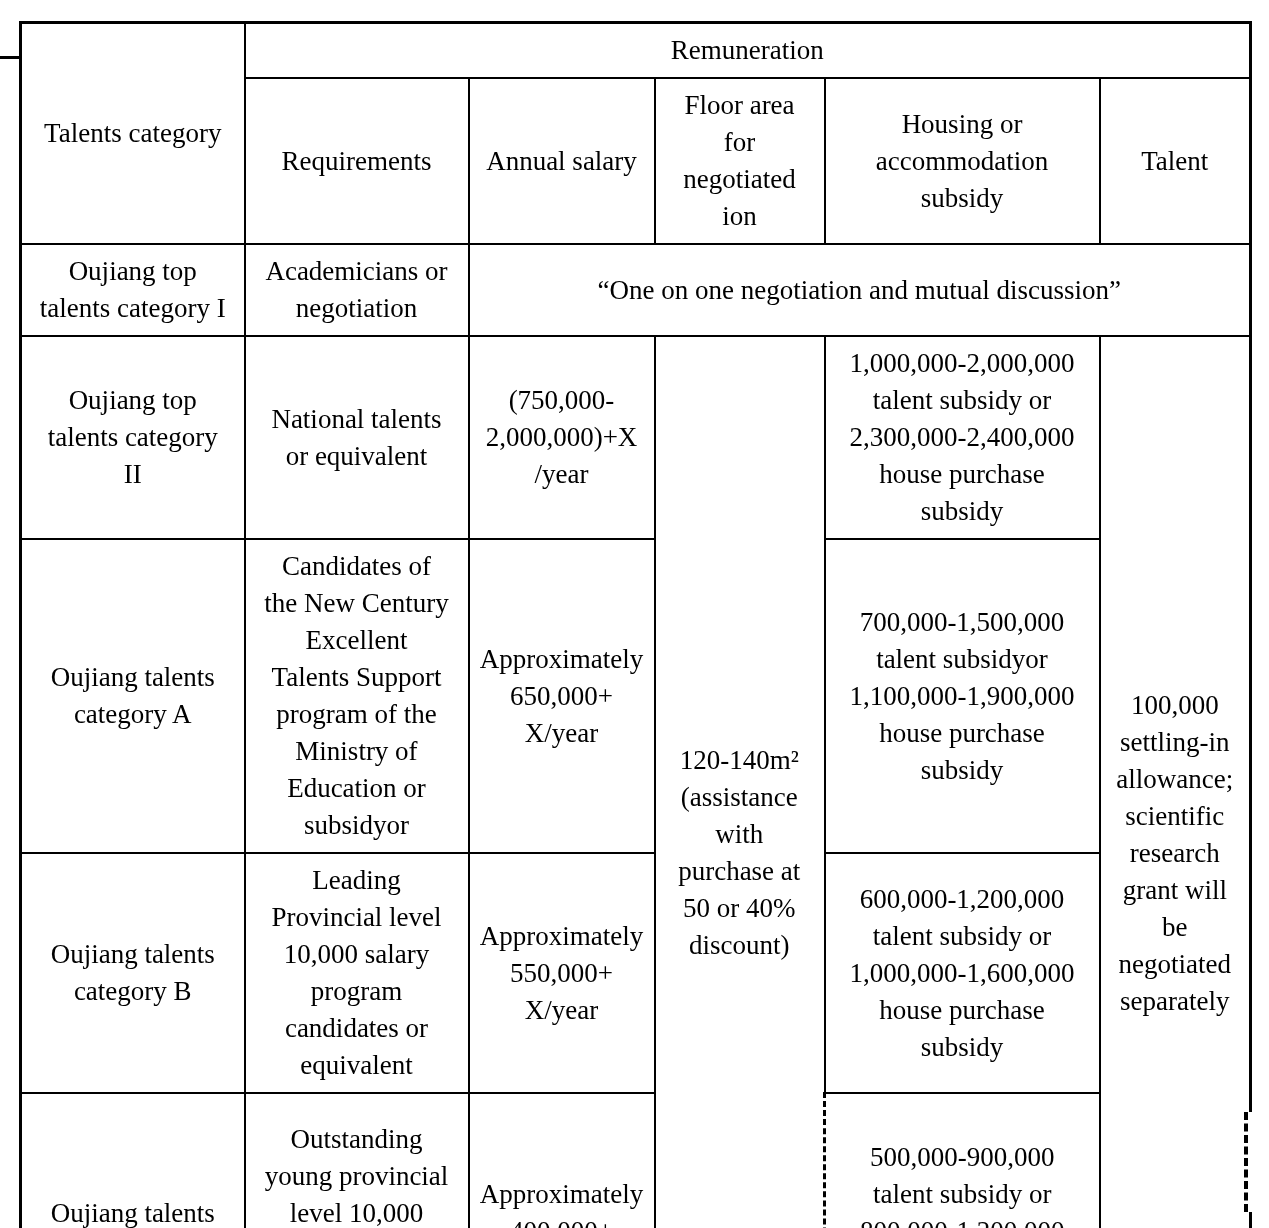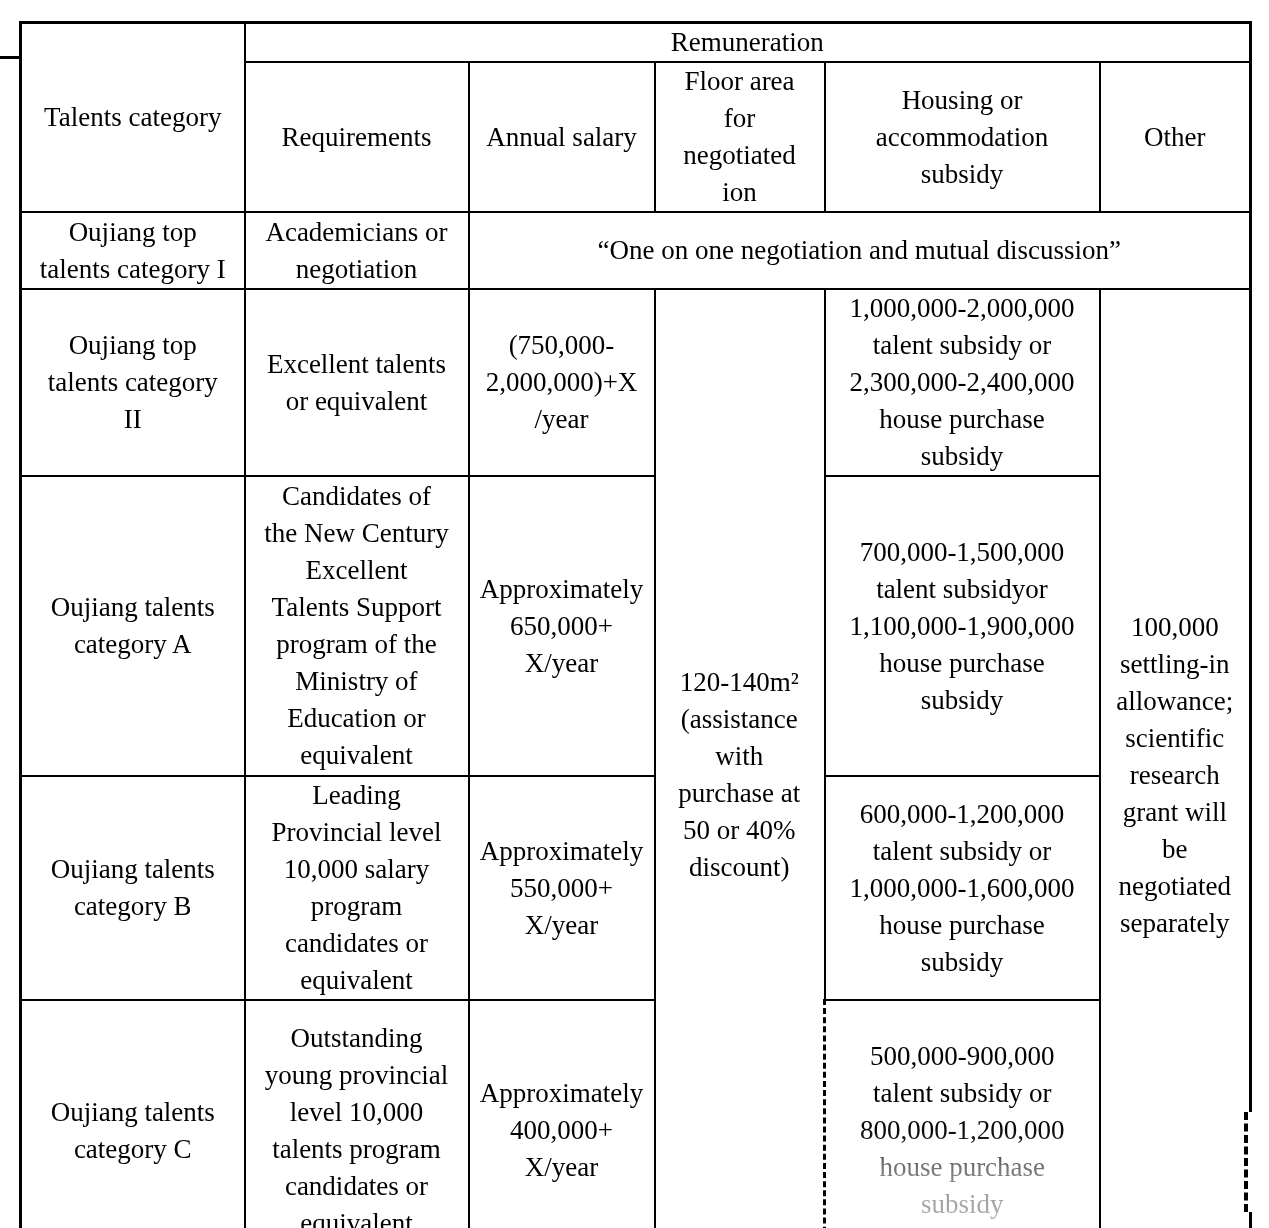--- a/index.html
+++ b/index.html
@@ -18,21 +18,21 @@
     border: 3px solid #000;
   }
   .talent-table th, .talent-table td {
     border: 2px solid #000;
     font-weight: normal;
     font-size: 27px;
     line-height: 37px;
     text-align: center;
     vertical-align: middle;
     white-space: pre-line;
-    padding: 0 1px;
+    padding: 8px 1px;
     overflow: hidden;
   }
   tr.r1 { height: 38px; }
   tr.r2 { height: 148px; }
   tr.r3 { height: 77px; }
   tr.r4 { height: 182px; }
   tr.r5 { height: 300px; }
   tr.r6 { height: 217px; }
   tr.r7 { height: 223px; }
 
@@ -80,34 +80,34 @@
       <tr class="r2">
         <th>Requirements</th>
         <th>Annual salary</th>
         <th>Floor area
 for
 negotiated
 ion</th>
         <th>Housing or
 accommodation
 subsidy</th>
-        <th>Other</th>
+        <th>Talent</th>
       </tr>
       <tr class="r3">
         <td>Oujiang top
 talents category I</td>
         <td>Academicians or
 negotiation</td>
         <td colspan="4">“One on one negotiation and mutual discussion”</td>
       </tr>
       <tr class="r4">
         <td>Oujiang top
 talents category
 II</td>
-        <td>Excellent talents
+        <td>National talents
 or equivalent</td>
         <td>(750,000-
 2,000,000)+X
 /year</td>
         <td rowspan="4">120-140m²
 (assistance
 with
 purchase at
 50 or 40%
 discount)</td>
@@ -129,21 +129,21 @@
       <tr class="r5">
         <td>Oujiang talents
 category A</td>
         <td>Candidates of
 the New Century
 Excellent
 Talents Support
 program of the
 Ministry of
 Education or
-equivalent</td>
+subsidyor</td>
         <td>Approximately
 650,000+
 X/year</td>
         <td>700,000-1,500,000
 talent subsidyor
 1,100,000-1,900,000
 house purchase
 subsidy</td>
       </tr>
       <tr class="r6">

